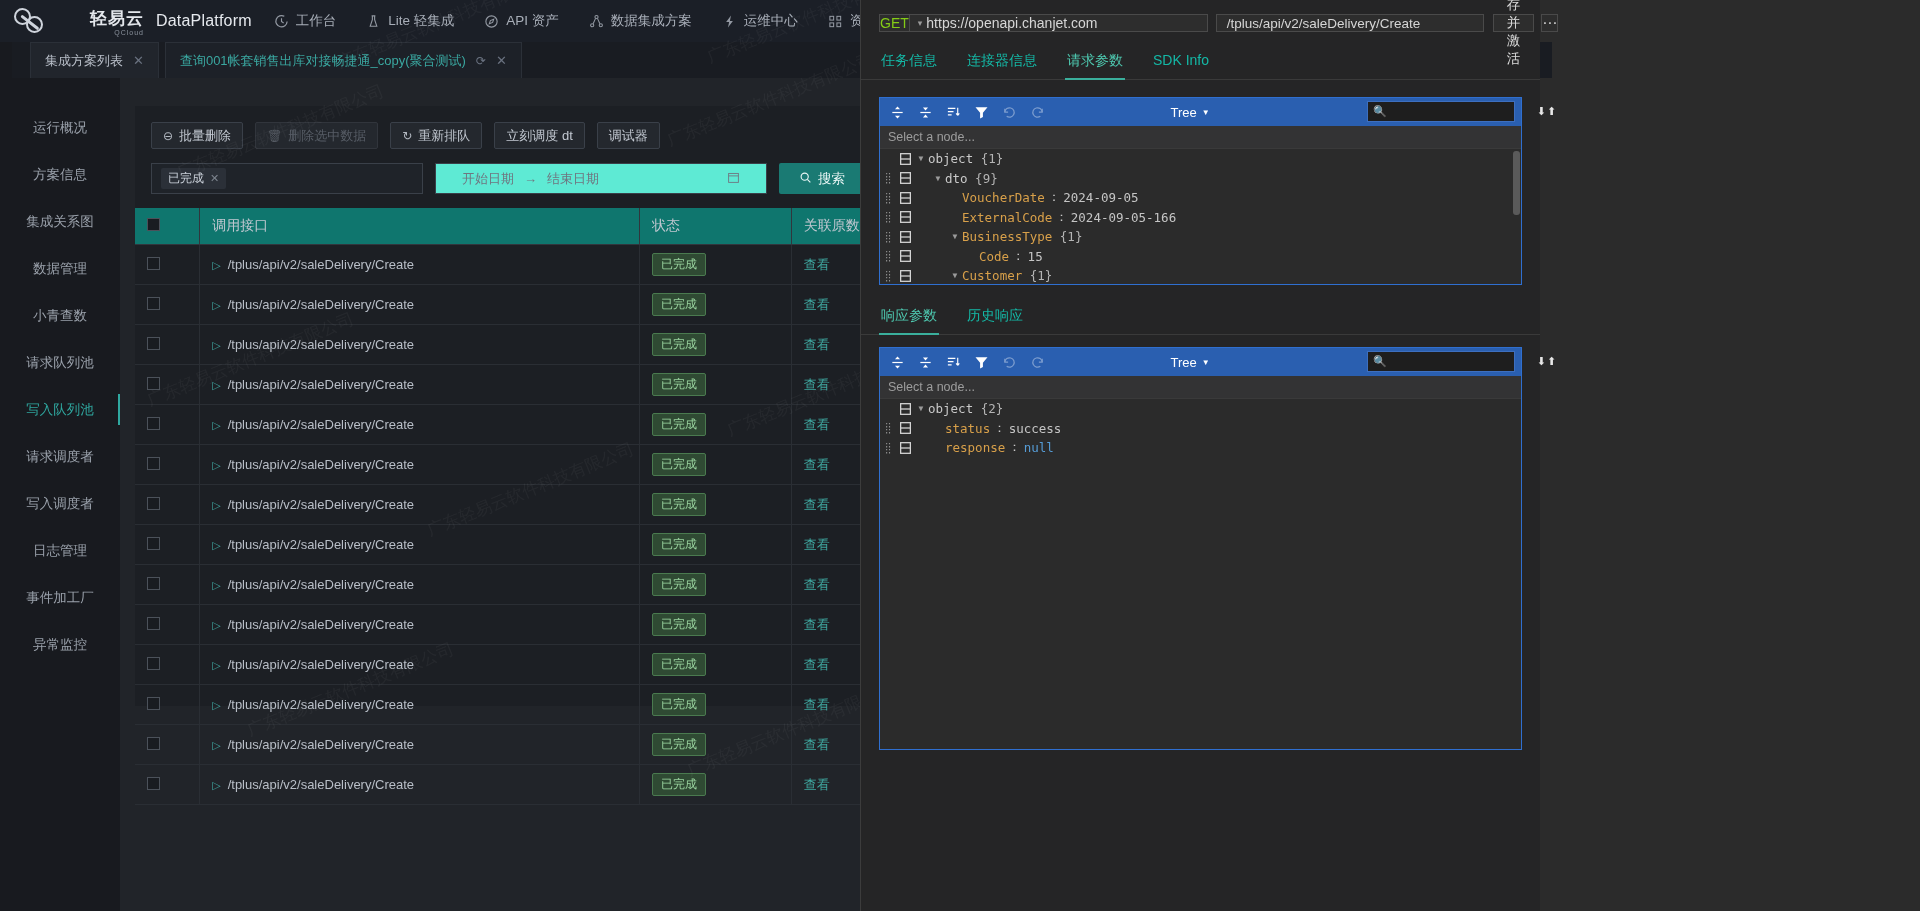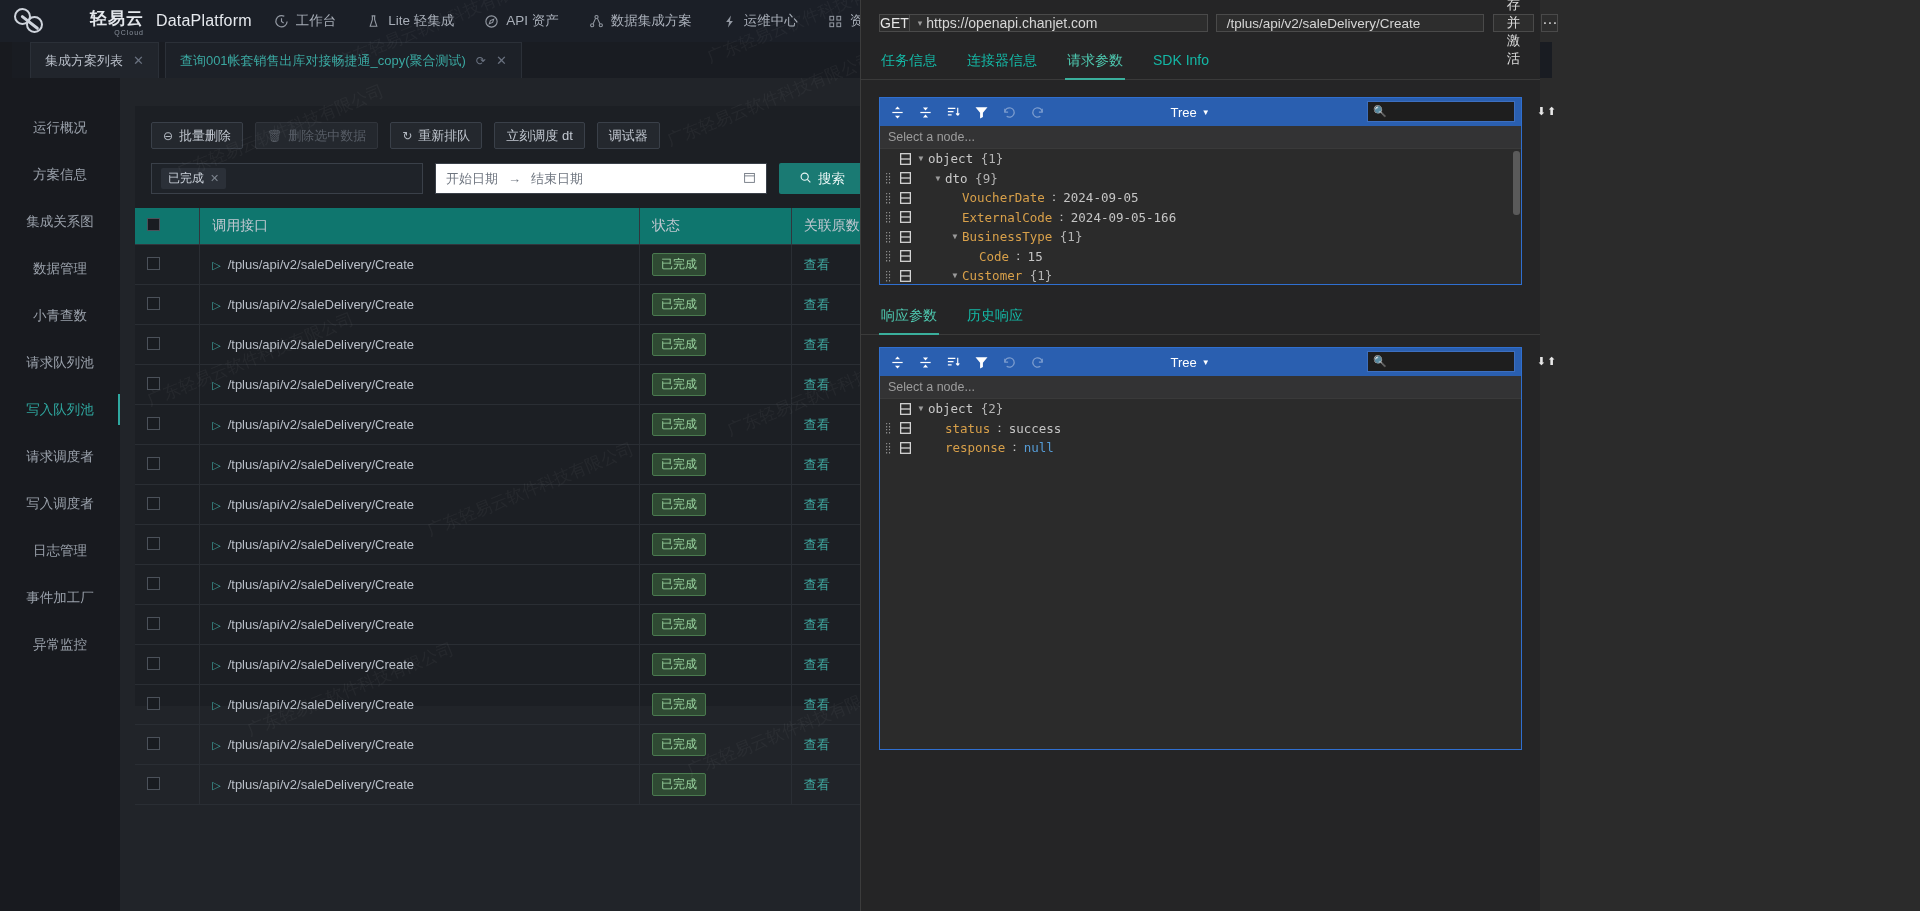--- a/index.html
+++ b/index.html
@@ -94,22 +94,22 @@
   .selbox {
     width:272px; height:31px; border:1px solid #3a4049; background:#1f2329;
     display:flex; align-items:center; padding:0 9px;
   }
   .chip {
     display:inline-flex; align-items:center; gap:6px;
     background:#2b3038; color:#cbd1da; font-size:12px; padding:2px 7px; border-radius:2px;
   }
   .chip .x { color:#7d848e; font-size:11px; cursor:pointer;}
   .daterange {
-    width:332px; height:31px; border:1px solid #3a4049; background:#ffffff;
-    display:flex; align-items:center; padding:0 10px; color:#6f7680; font-size:13px;
+    width:332px; height:31px; border:1px solid #3a4049; background:#5eead4;
+    display:flex; align-items:center; padding:0 26px; color:#6f7680; font-size:13px;
     justify-content:space-between;
   }
   .daterange .seg { display:flex; align-items:center; gap:10px; }
   .searchbtn {
     height:31px; background:#1a7a73; color:#e9f6f5; font-size:13.5px;
     display:inline-flex; align-items:center; gap:6px; padding:0 20px; cursor:pointer;
     border:none; border-radius:2px;
   }
 
   
@@ -137,21 +137,21 @@
     transform:rotate(-22deg); white-space:nowrap; pointer-events:none; user-select:none;
   }
 
   
   .rpanel {
     position:absolute; left:860px; top:0; width:680px; height:911px;
     background:#252526; border-left:1px solid #3c3c3c;
   }
   .urlbar { display:flex; align-items:stretch; padding:14px 18px 0 18px; gap:0; }
   .method {
-    width:95px; border:1px solid #4a4a4a; background:#2d2d2d; color:#e5e5e5;
+    width:95px; border:1px solid #4a4a4a; background:#2d2d2d; color:#84cc16;
     font-size:14px; display:flex; align-items:center; justify-content:center;
   }
   .hosturl {
     flex:0 0 298px; border:1px solid #4a4a4a; border-left:none; background:#2d2d2d; color:#d6d6d6;
     font-size:14px; display:flex; align-items:center; padding-left:8px; gap:4px;
   }
   .caretdown { font-size:9px; color:#9a9a9a; }
   .pathurl {
     flex:0 0 268px; margin-left:8px; border:1px solid #4a4a4a; background:#2d2d2d; color:#d6d6d6;
     font-size:13.5px; display:flex; align-items:center; padding-left:10px;

